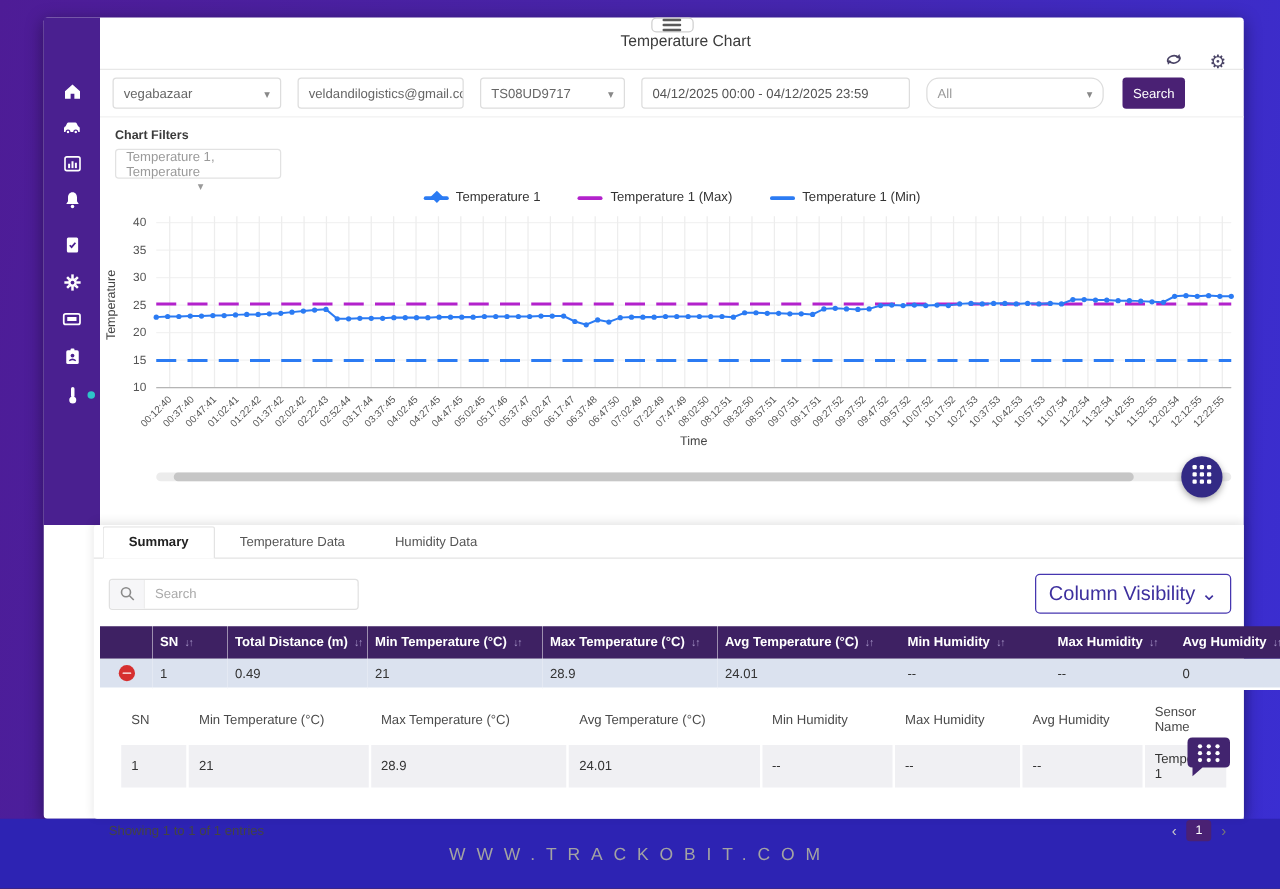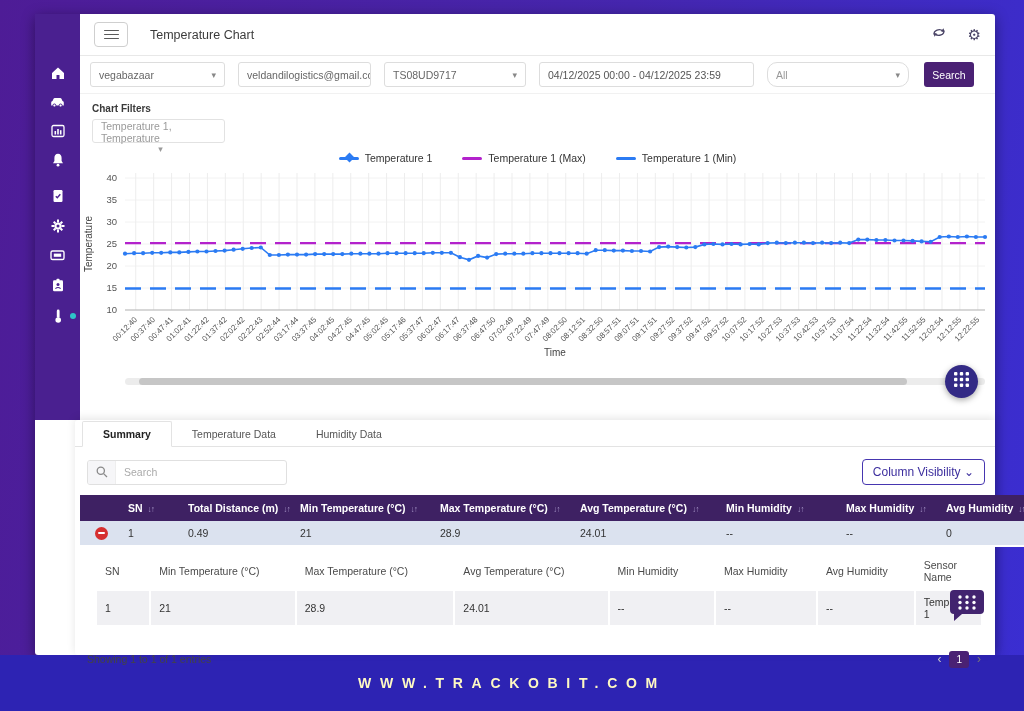--- a/index.html
+++ b/index.html
@@ -2,45 +2,45 @@
 <html><head>
 <meta charset="utf-8">
 <style>
   html,body{margin:0;padding:0;background:#222;}
   *{box-sizing:border-box;font-family:"Liberation Sans",sans-serif;}
   .app{position:relative;width:1024px;height:711px;overflow:hidden;
        background:linear-gradient(100deg,#4e1c96 0%,#4526ae 55%,#3a2ed2 100%);}
   
   .site-footer{position:absolute;left:0;right:0;bottom:0;height:56px;background:#2d23b3;
        display:flex;align-items:center;justify-content:center;}
-  .site-footer span{color:#fef9c3;font-size:14px;letter-spacing:.62em;font-weight:700;}
+  .site-footer span{color:#a3a3a3;font-size:14px;letter-spacing:.62em;font-weight:400;}
   
   .window{position:absolute;left:35px;top:14px;width:960px;height:641px;background:#fff;
        border-radius:3px;box-shadow:0 3px 14px rgba(0,0,0,.4);}
   
   .sidebar{position:absolute;left:0;top:0;width:45px;height:406px;background:#4a2090;
        display:flex;flex-direction:column;align-items:center;z-index:2;}
   .side-item{width:45px;height:16px;display:flex;align-items:center;justify-content:center;position:relative;cursor:pointer;}
   .side-item svg{display:block;}
   .dot{position:absolute;right:6px;top:6px;width:6px;height:6px;border-radius:50%;background:#2ec4c9;}
   
   .main{margin-left:45px;height:100%;position:relative;}
-  .topbar{height:42px;border-bottom:1px solid #e8e8e8;display:flex;align-items:center;padding:0 14px;}
+  .topbar{height:42px;border-bottom:1px solid #e8e8e8;display:flex;align-items:center;padding:0 14px;flex-direction:column;}
   .hamburger{width:34px;height:25px;border:1px solid #cfcfcf;border-radius:4px;display:flex;flex-direction:column;
        justify-content:center;align-items:center;gap:2.5px;background:#fff;cursor:pointer;}
   .hamburger i{display:block;width:15px;height:1.6px;background:#5a5a5a;border-radius:1px;}
   .page-title{font-size:12.5px;color:#3c3c3c;margin-left:22px;}
   .topbar-icons{margin-left:auto;display:flex;align-items:center;gap:20px;}
   .gear-glyph{font-size:15px;color:#4a4466;line-height:1;cursor:pointer;}
   
   .filterbar{height:38px;display:flex;align-items:center;gap:13px;padding:0 10px;border-bottom:1px solid #f1f1f1;}
   .select{height:25px;border:1px solid #ddd;border-radius:3px;background:#fff;display:flex;align-items:center;
        padding:0 8px;font-size:10.5px;color:#666;cursor:pointer;white-space:nowrap;overflow:hidden;}
   .select .caret{margin-left:auto;color:#888;font-size:9px;padding-left:6px;}
-  .w-account{width:135px;}.w-email{width:133px;}.w-vehicle{width:142px;}.w-date{width:215px;color:#555;}
+  .w-account{width:135px;}.w-email{width:133px;}.w-vehicle{width:116px;}.w-date{width:215px;color:#555;}
   .w-type{width:142px;color:#999;border-radius:10px;}
   .search-btn{height:25px;width:50px;background:#4a2174;color:#fff;border:none;border-radius:3px;
        font-size:10.5px;cursor:pointer;margin-left:2px;}
   
   .chart-filter-block{padding:9px 12px 0;}
   .cf-label{font-size:10px;font-weight:bold;color:#3a3a3a;}
   .cf-select{margin-top:5px;width:133px;height:24px;border:1px solid #e2e2e2;border-radius:3px;display:flex;
        align-items:center;padding:0 8px;font-size:10.5px;color:#9a9a9a;cursor:pointer;flex-direction:column;}
   .cf-select .caret{margin-left:4px;color:#9a9a9a;font-size:9px;}
   
@@ -60,21 +60,21 @@
        box-shadow:0 -2px 8px rgba(0,0,0,.10);border-radius:3px 0 0 3px;}
   .tabrow{display:flex;align-items:flex-end;height:27px;border-bottom:1px solid #e3e3e3;padding-left:7px;}
   .tab{font-size:10.5px;color:#555;padding:6px 20px;cursor:pointer;}
   .tab.active{font-weight:bold;color:#222;background:#fff;border:1px solid #e3e3e3;border-bottom:1px solid #fff;
        margin-bottom:-1px;border-radius:2px 2px 0 0;}
   .toolbar{display:flex;align-items:center;justify-content:space-between;padding:12px 10px 10px 12px;}
   .searchbox{display:flex;align-items:center;width:200px;height:25px;border:1px solid #e0e0e0;border-radius:3px;overflow:hidden;}
   .searchbox .mag{width:28px;height:100%;background:#f6f6f8;display:flex;align-items:center;justify-content:center;border-right:1px solid #eee;}
   .searchbox input{flex:1;border:none;outline:none;font-size:10.5px;color:#555;padding:0 8px;}
   .searchbox input::placeholder{color:#aaa;}
-  .colvis-btn{border:1px solid #4636b0;color:#3d2f9e;background:#fff;border-radius:4px;font-size:12px;
+  .colvis-btn{border:1px solid #4636b0;color:#3d2f9e;background:#fff;border-radius:4px;font-size:16px;
        padding:5px 10px;cursor:pointer;}
   
   table.sumtab{border-collapse:collapse;width:calc(100% - 10px);margin:0 5px;table-layout:fixed;}
   table.sumtab th{background:#3e2163;color:#fff;font-size:10.5px;font-weight:bold;padding:7px 6px;text-align:left;white-space:nowrap;overflow:hidden;}
   table.sumtab th .sort{color:#a392c5;font-size:8.5px;margin-left:5px;letter-spacing:-1px;cursor:pointer;}
   table.sumtab td{background:#dbe2ef;font-size:10.5px;color:#333;padding:5px 6px;border-bottom:2px solid #fff;}
   .c-exp{width:42px;}.c-sn{width:60px;}.c-td{width:112px;}.c-mint{width:140px;}.c-maxt{width:140px;}
   .c-avgt{width:146px;}.c-minh{width:120px;}.c-maxh{width:100px;}.c-avgh{width:96px;}
   .minus-ic{display:inline-block;width:13px;height:13px;border-radius:50%;background:#d62f2f;position:relative;vertical-align:middle;cursor:pointer;}
   .minus-ic::after{content:"";position:absolute;left:3px;top:5.6px;width:7px;height:1.8px;background:#fff;border-radius:1px;}

